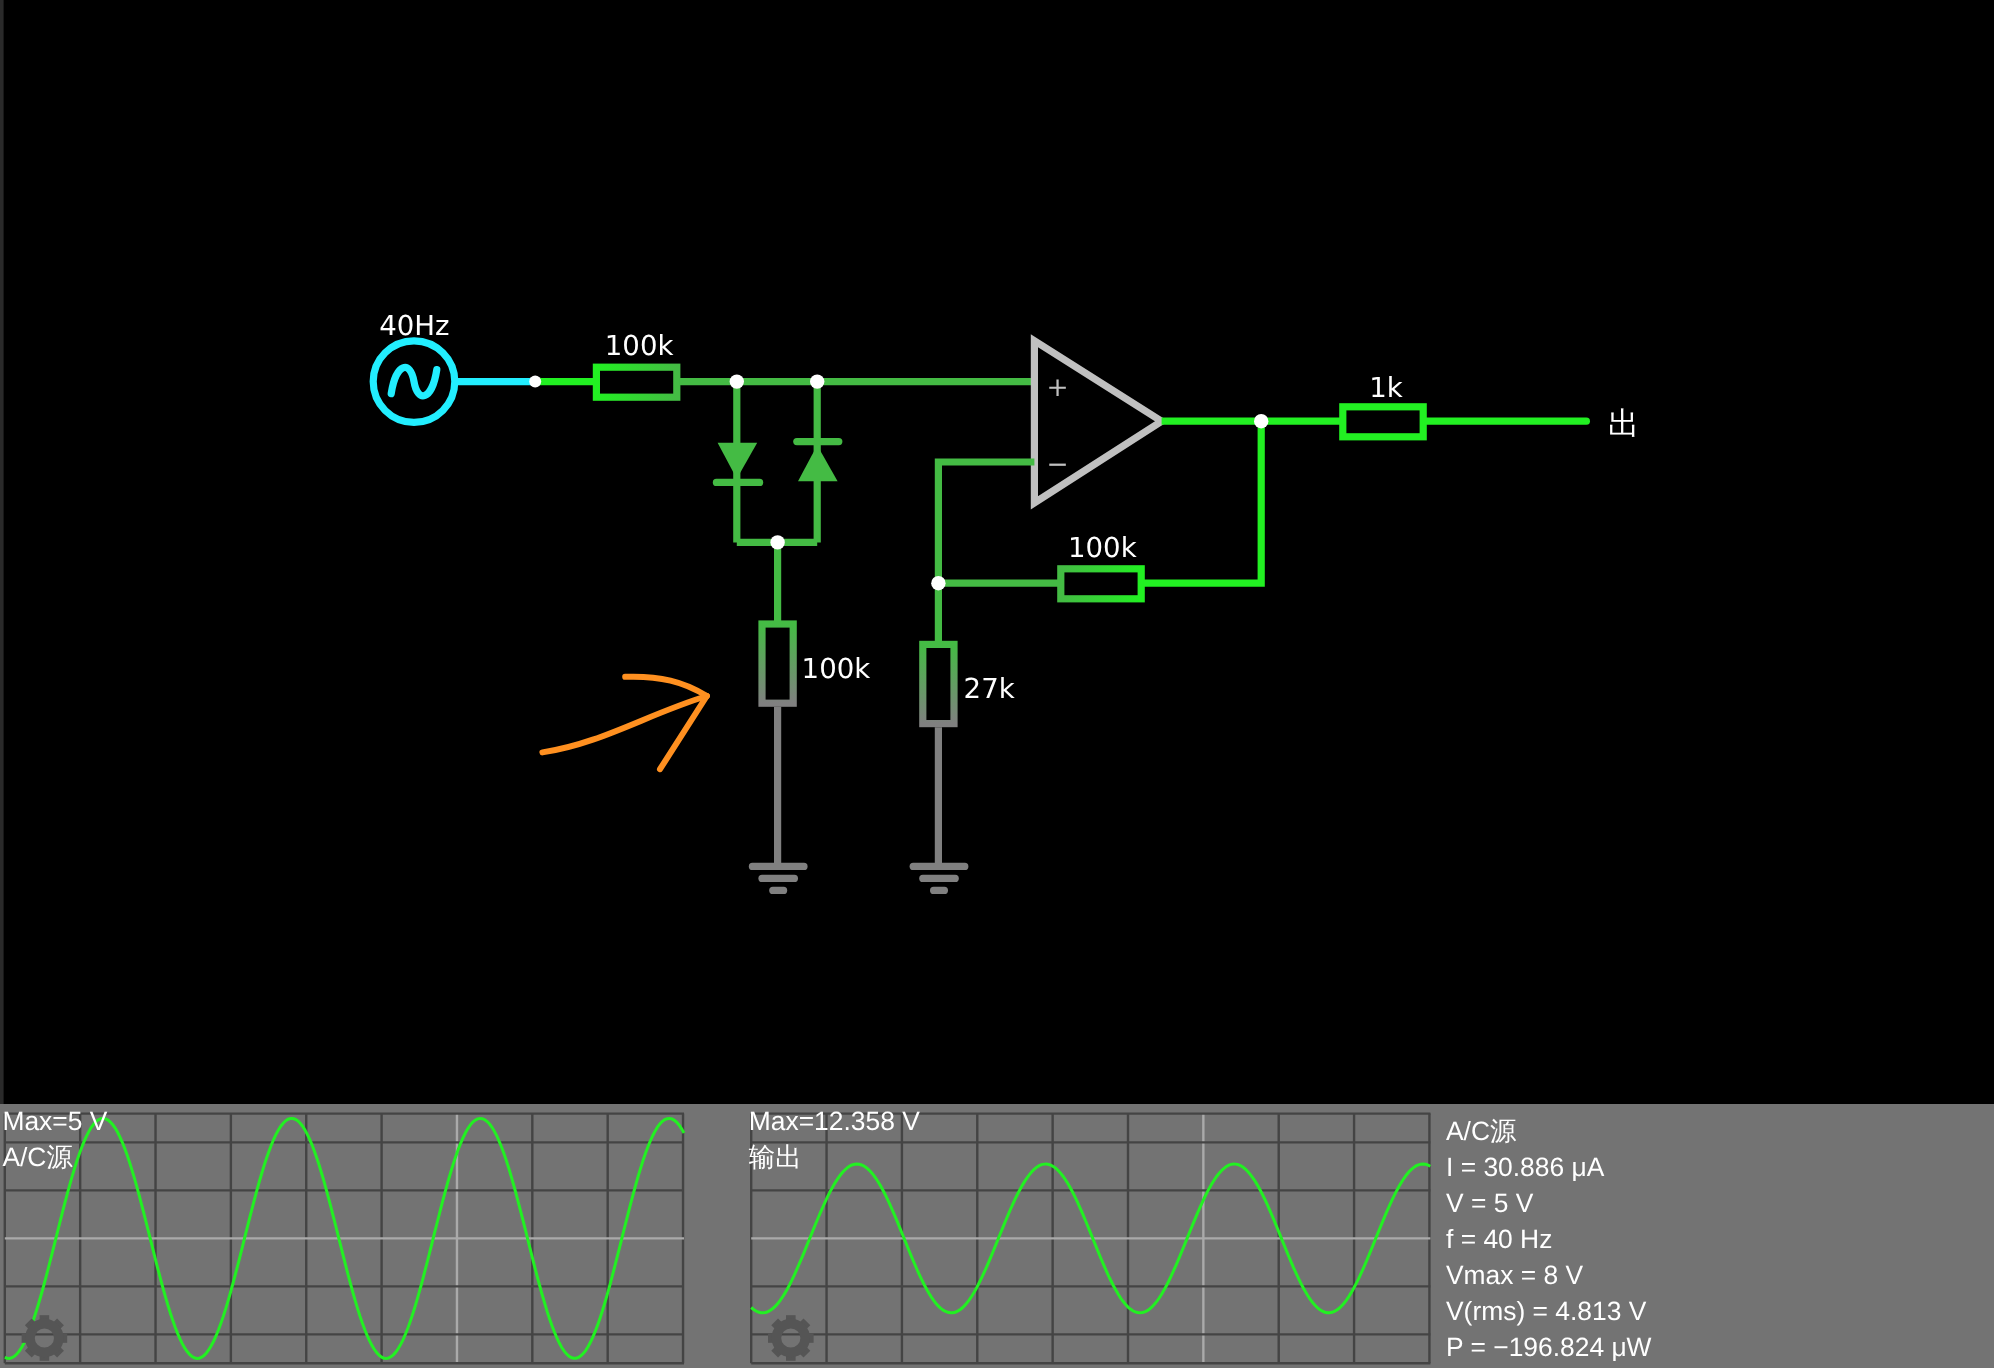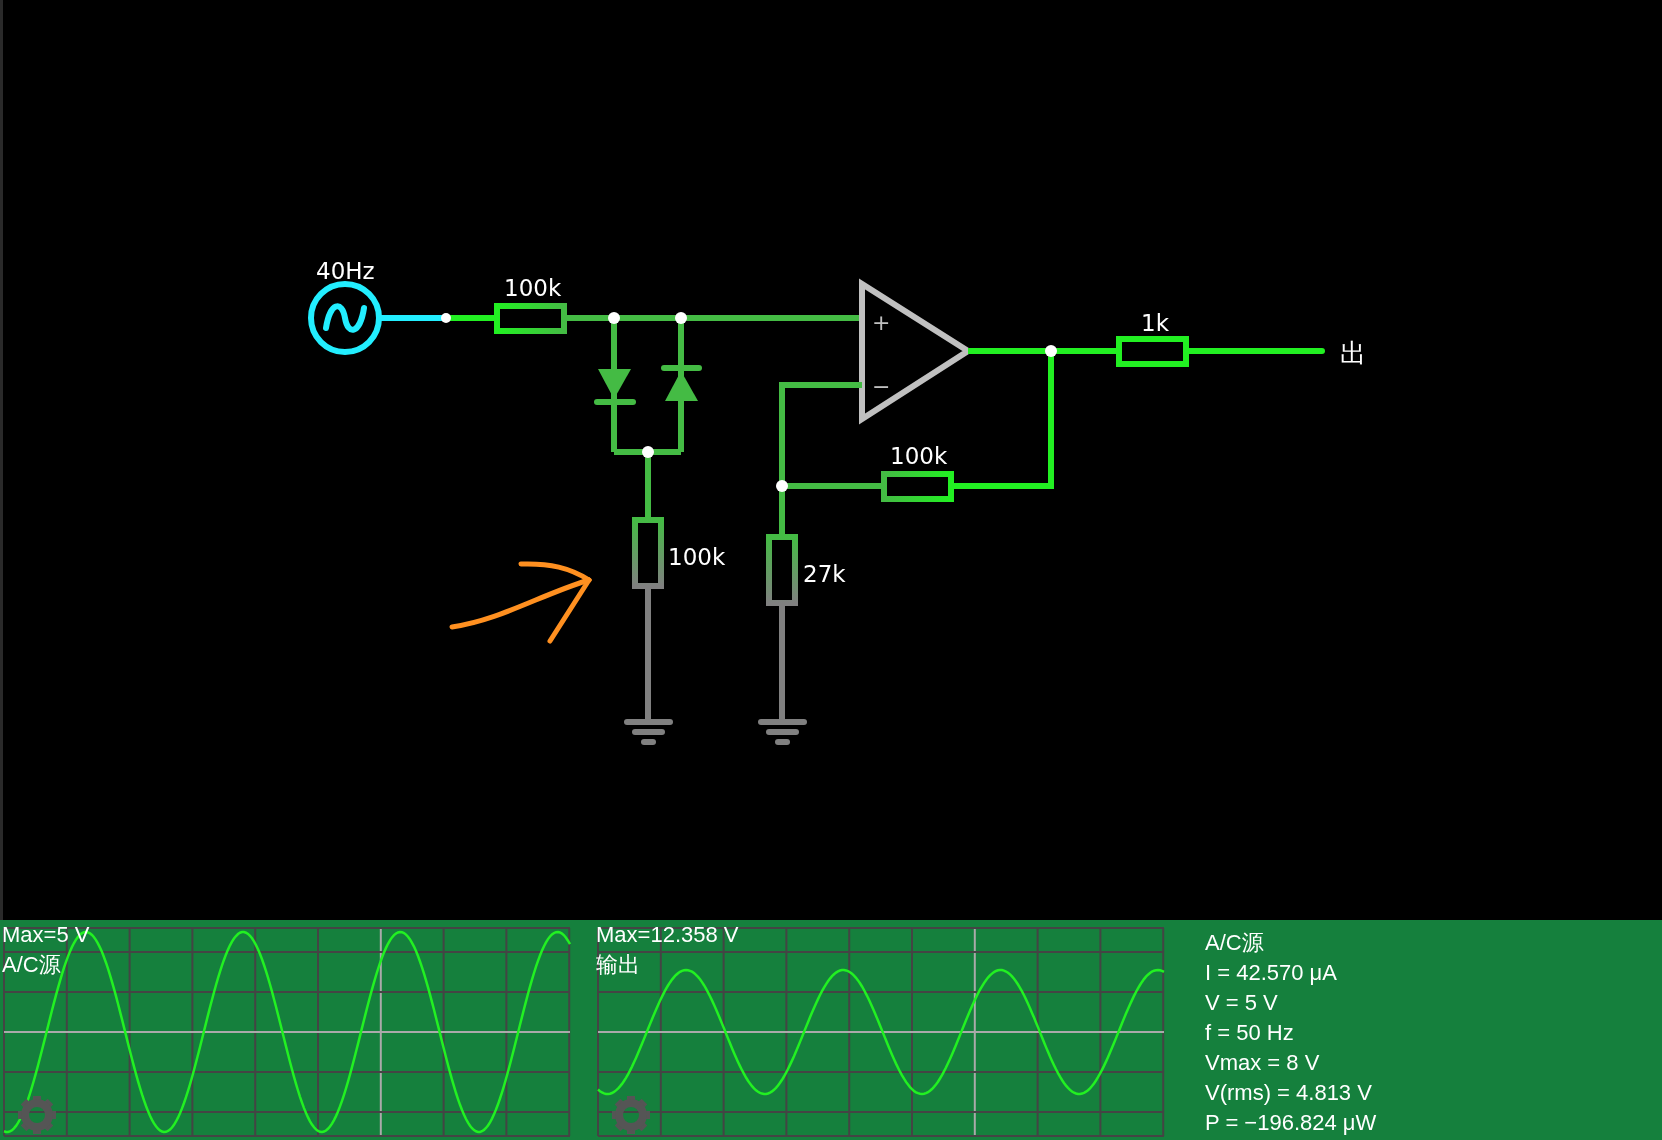--- a/index.html
+++ b/index.html
@@ -1,21 +1,21 @@
 <!DOCTYPE html>
 <html><head>
 <meta charset="utf-8">
 <style>
   html, body { margin:0; padding:0; background:#000; }
   body { width:1662px; height:1140px; position:relative; overflow:hidden;
          font-family:"DejaVu Sans","Liberation Sans",sans-serif; color:#fff; }
   #edge-line { position:absolute; left:0; top:0; width:3px; height:920px; background:#2a2a2a; }
   #circuit { position:absolute; left:0; top:0; width:1662px; height:920px; }
   .lbl { fill:#fff; font-family:"DejaVu Sans","Liberation Sans",sans-serif; font-size:23px; }
-  #bottom-panel { position:absolute; left:0; top:920px; width:1662px; height:220px; background:#15803d; }
+  #bottom-panel { position:absolute; left:0; top:920px; width:1662px; height:220px; background:#737373; }
   .scope { position:absolute; top:0; height:220px; }
   .scope svg { position:absolute; left:0; top:0; }
   .scope-text { position:absolute; left:2px; top:0; font-size:22px; line-height:30px; color:#fff;
                 font-family:"Liberation Sans","DejaVu Sans",sans-serif; }
   .gear { position:absolute; width:40px; height:40px; }
   #info-panel { position:absolute; left:1205px; top:8px; font-size:22px; line-height:30px;
                 font-family:"Liberation Sans","DejaVu Sans",sans-serif; color:#fff; }
   #info-panel div { white-space:nowrap; }
 </style>
 </head>
@@ -143,21 +143,21 @@
         <rect x="-4" y="-19" width="8" height="10" fill="#555" transform="rotate(45)"></rect>
         <rect x="-4" y="-19" width="8" height="10" fill="#555" transform="rotate(90)"></rect>
         <rect x="-4" y="-19" width="8" height="10" fill="#555" transform="rotate(135)"></rect>
         <rect x="-4" y="-19" width="8" height="10" fill="#555" transform="rotate(180)"></rect>
         <rect x="-4" y="-19" width="8" height="10" fill="#555" transform="rotate(225)"></rect>
         <rect x="-4" y="-19" width="8" height="10" fill="#555" transform="rotate(270)"></rect>
         <rect x="-4" y="-19" width="8" height="10" fill="#555" transform="rotate(315)"></rect>
         <circle r="12" fill="none" stroke="#555" stroke-width="8"></circle>
       </svg>
   </div>
-  <div class="scope" style="left:594px;width:574px;">
+  <div class="scope" style="left:622px;width:574px;">
     <svg class="scope-svg" width="574" height="220">
         <line x1="4" y1="8" x2="4" y2="216" stroke="#444" stroke-width="2"></line>
         <line x1="66.8" y1="8" x2="66.8" y2="216" stroke="#444" stroke-width="2"></line>
         <line x1="129.6" y1="8" x2="129.6" y2="216" stroke="#444" stroke-width="2"></line>
         <line x1="192.39999999999998" y1="8" x2="192.39999999999998" y2="216" stroke="#444" stroke-width="2"></line>
         <line x1="255.2" y1="8" x2="255.2" y2="216" stroke="#444" stroke-width="2"></line>
         <line x1="318" y1="8" x2="318" y2="216" stroke="#444" stroke-width="2"></line>
         <line x1="380.79999999999995" y1="8" x2="380.79999999999995" y2="216" stroke="#aaaaaa" stroke-width="2"></line>
         <line x1="443.59999999999997" y1="8" x2="443.59999999999997" y2="216" stroke="#444" stroke-width="2"></line>
         <line x1="506.4" y1="8" x2="506.4" y2="216" stroke="#444" stroke-width="2"></line>
@@ -182,20 +182,20 @@
         <rect x="-4" y="-19" width="8" height="10" fill="#555" transform="rotate(135)"></rect>
         <rect x="-4" y="-19" width="8" height="10" fill="#555" transform="rotate(180)"></rect>
         <rect x="-4" y="-19" width="8" height="10" fill="#555" transform="rotate(225)"></rect>
         <rect x="-4" y="-19" width="8" height="10" fill="#555" transform="rotate(270)"></rect>
         <rect x="-4" y="-19" width="8" height="10" fill="#555" transform="rotate(315)"></rect>
         <circle r="12" fill="none" stroke="#555" stroke-width="8"></circle>
       </svg>
   </div>
   <div id="info-panel">
     <div>A/C源</div>
-    <div>I = 42.570 μA</div>
+    <div>I = 30.886 μA</div>
     <div>V = 5 V</div>
-    <div>f = 50 Hz</div>
+    <div>f = 40 Hz</div>
     <div>Vmax = 8 V</div>
     <div>V(rms) = 4.813 V</div>
     <div>P = −196.824 μW</div>
   </div>
 </div>
 
 </body></html>

